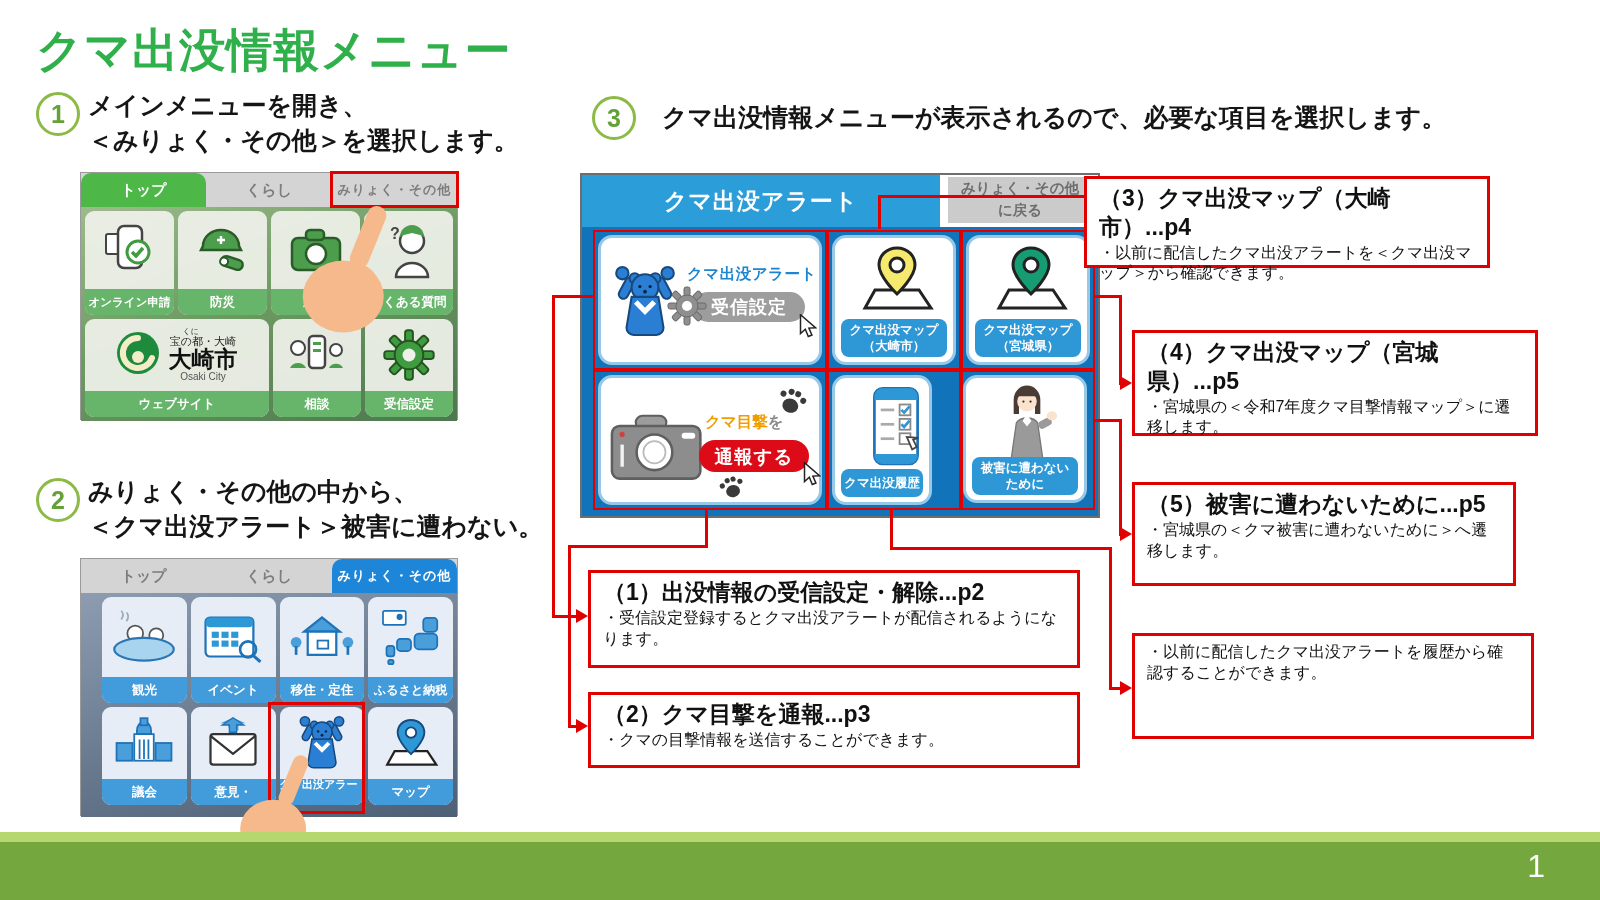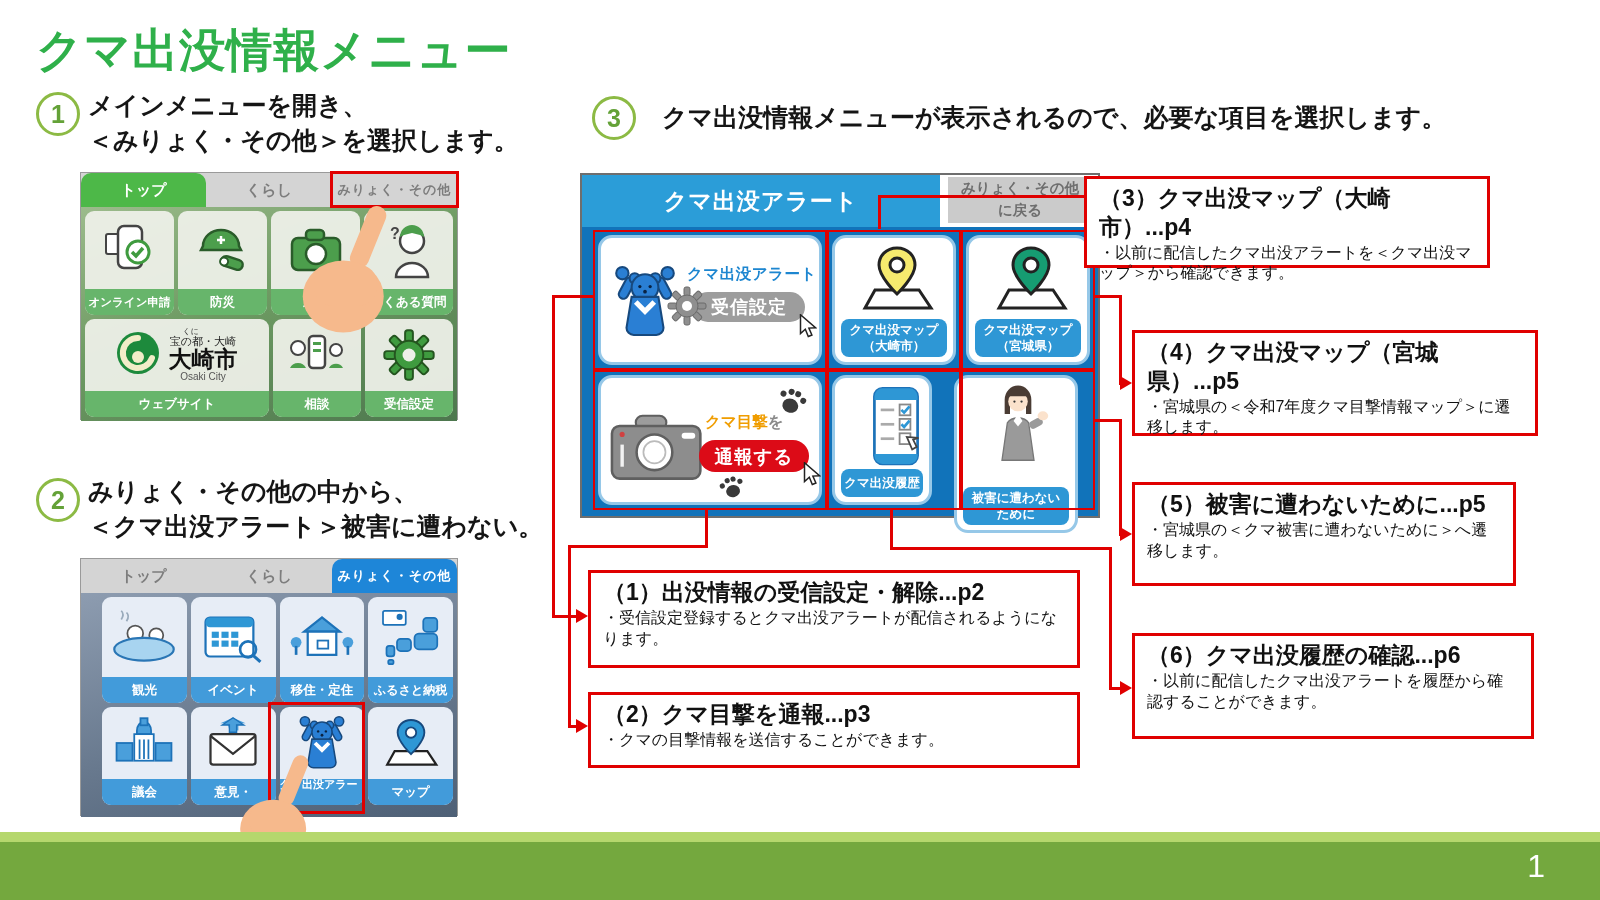--- a/index.html
+++ b/index.html
@@ -508,21 +508,21 @@
               <path d="M40 4 C29 4 22 12 22 21 c0 12 18 29 18 29 s18 -17 18 -29 c0 -9 -7 -17 -18 -17z" fill="#169c72" stroke="#222" stroke-width="3"></path>
               <circle cx="40" cy="21" r="7" fill="#fff" stroke="#222" stroke-width="3"></circle>
             </svg>
         </div>
         <div class="mlabel">
           <div>クマ出没マップ</div>
           <div>（宮城県）</div>
         </div>
       </div>
 
-      <div class="mcard" style="left:372px;top:148px;width:124px;height:158px;">
+      <div class="mcard" style="left:381px;top:148px;width:124px;height:128px;">
         <div class="abs" style="left:28px;top:4px;">
           <svg width="66" height="80" viewBox="0 0 70 90">
               <path d="M20 20 a15 16 0 0 1 30 0 v16 h-6 v-12 h-18 v12 h-6 z" fill="#4a3c34"></path>
               <circle cx="35" cy="22" r="11" fill="#fbe2cc"></circle>
               <path d="M24 14 a12 10 0 0 1 22 0 l-2 2 h-18 z" fill="#4a3c34"></path>
               <circle cx="31" cy="22" r="1.3" fill="#333"></circle>
               <circle cx="39" cy="22" r="1.3" fill="#333"></circle>
               <path d="M17 88 l6 -42 a13 9 0 0 1 24 0 l6 42 z" fill="#9a9a9a" stroke="#777" stroke-width="1.5"></path>
               <path d="M35 36 l-5 8 5 6 5 -6 z" fill="#fff"></path>
               <rect x="47" y="42" width="16" height="9" rx="4.5" fill="#9a9a9a" transform="rotate(-28 55 46)"></rect>
@@ -587,21 +587,20 @@
   </div>
   <div class="note" style="left:1132px;top:330px;width:406px;height:106px;">
     <h3>（4）クマ出没マップ（宮城県）...p5</h3>
     <p>・宮城県の＜令和7年度クマ目撃情報マップ＞に遷移します。</p>
   </div>
   <div class="note" style="left:1132px;top:482px;width:384px;height:104px;">
     <h3>（5）被害に遭わないために...p5</h3>
     <p>・宮城県の＜クマ被害に遭わないために＞へ遷移します。</p>
   </div>
   <div class="note" style="left:1132px;top:633px;width:402px;height:106px;">
-    <h3>（6）クマ出没履歴の確認...p6</h3>
     <p>・以前に配信したクマ出没アラートを履歴から確認することができます。</p>
   </div>
 
   <div class="footer-stripe"></div>
   <div class="footer"></div>
   <div class="pagenum">1</div>
 
 </div>
 
 </body></html>

